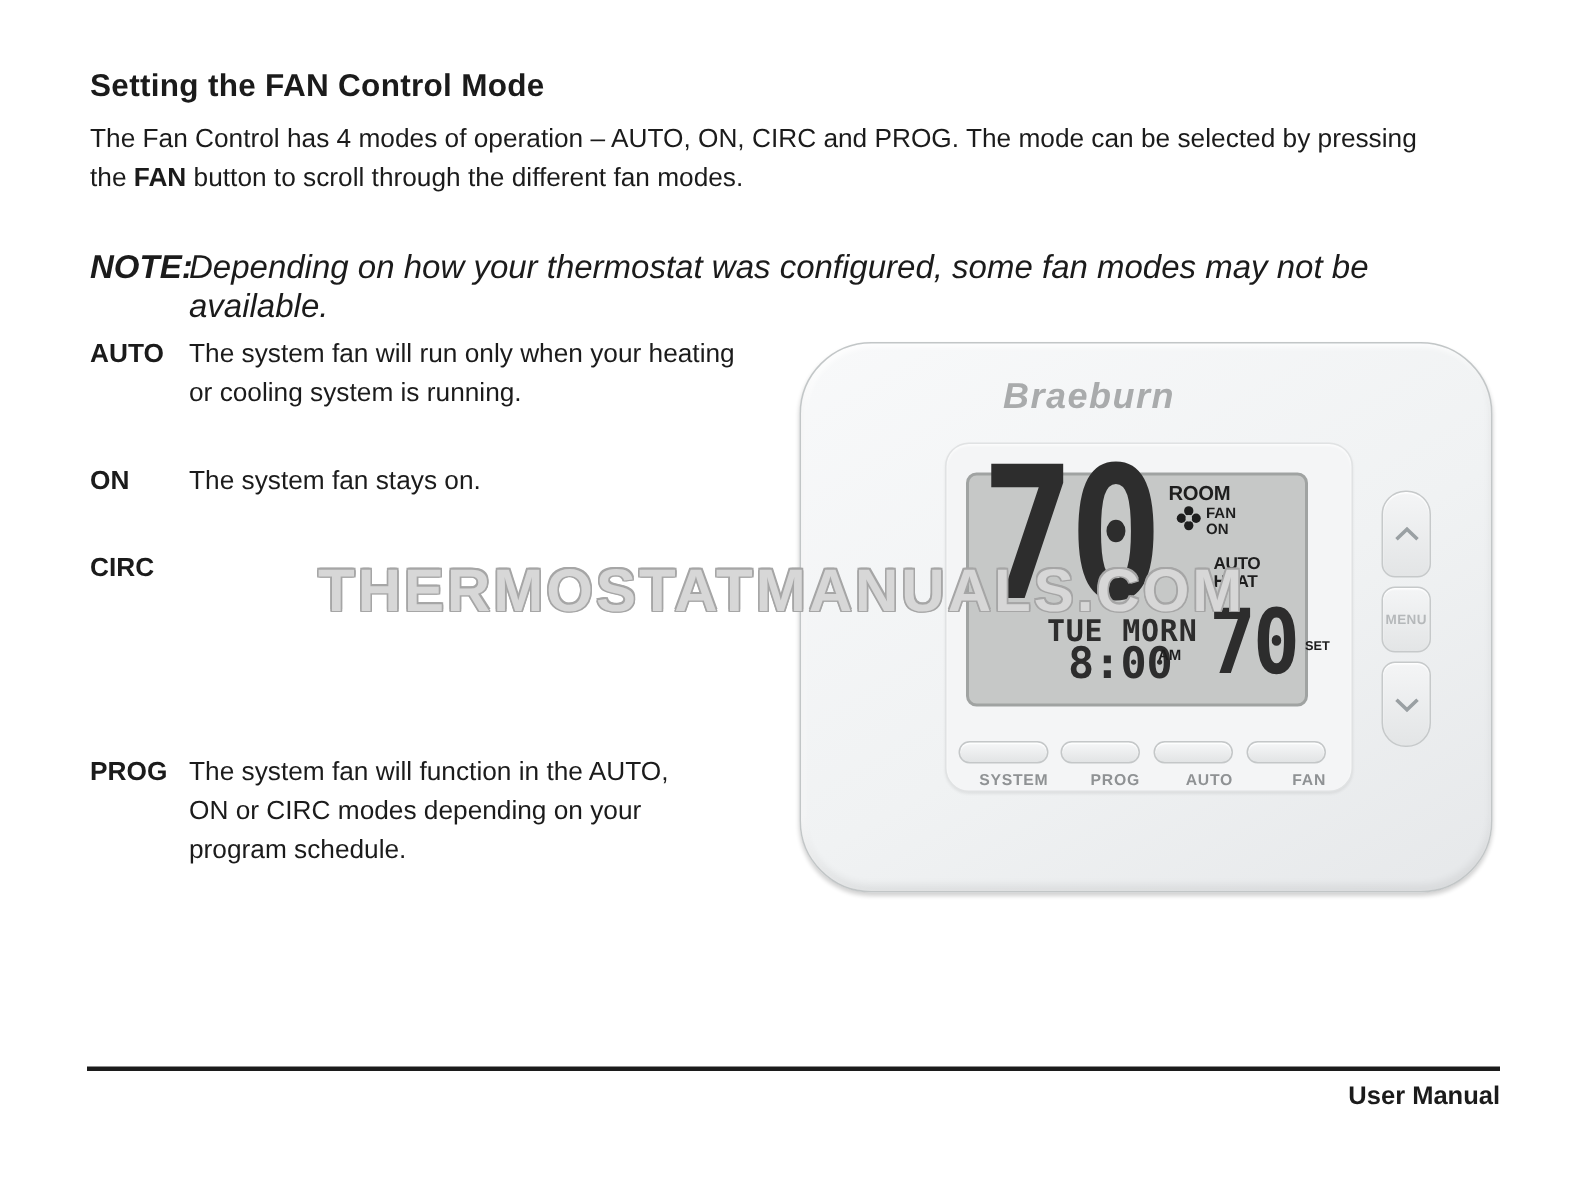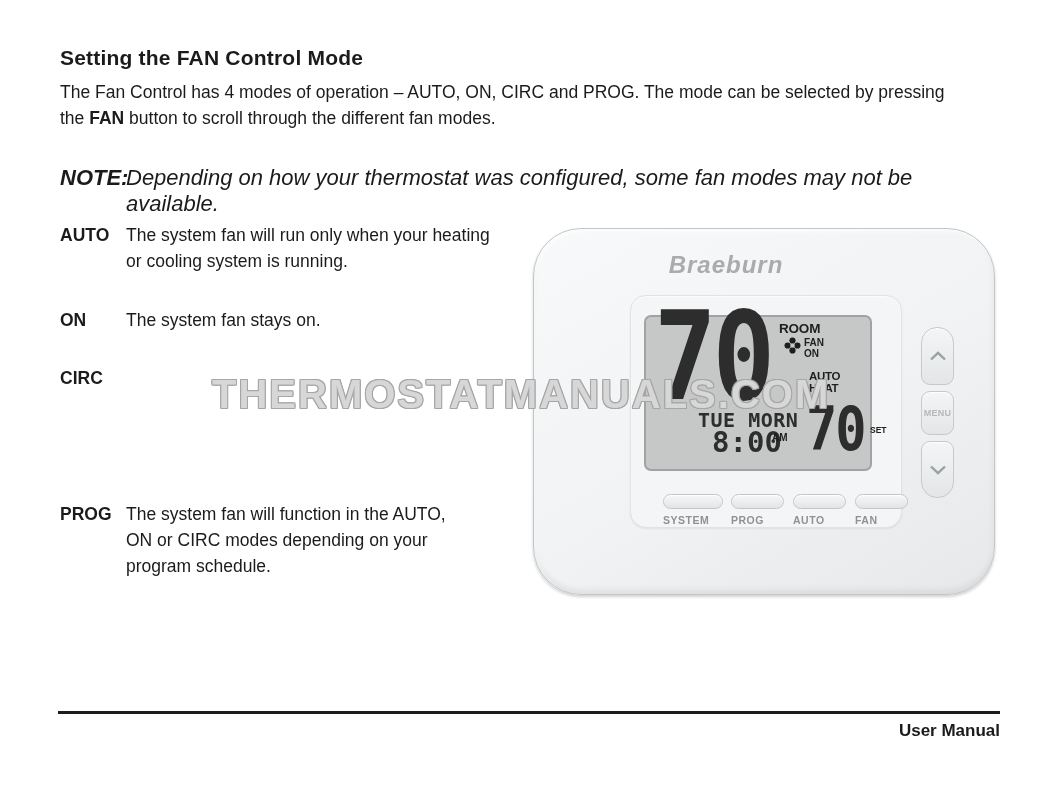--- a/index.html
+++ b/index.html
@@ -45,21 +45,21 @@
   .set-label { position:absolute; left:224px; top:108px; font-size:8.5px; font-weight:bold; }
 
   .side-col { position:absolute; left:387px; top:98px; width:33px; }
   .sbtn { width:33px; background:linear-gradient(#f4f5f6,#e3e5e6); border:1px solid #c6c9ca;
     box-shadow: inset 0 1px 1px #ffffff; display:flex; align-items:center; justify-content:center; }
   .sbtn.up { height:58px; border-radius:16px 16px 9px 9px; margin-bottom:6px; }
   .sbtn.menu { height:44px; border-radius:9px; margin-bottom:6px;
     font-size:9px; font-weight:bold; color:#b5b8ba; letter-spacing:0.3px; }
   .sbtn.down { height:57px; border-radius:9px 9px 16px 16px; }
 
-  .bb { position:absolute; text-align:left;margin-left:24px; }
+  .bb { position:absolute; text-align:right; }
   .pill { height:15px; border-radius:8px; background:linear-gradient(#f6f7f8,#e2e4e5);
     border:1px solid #c4c7c8; box-shadow: inset 0 1px 1px #ffffff; }
   .bb .blabel { margin-top:5px; font-size:10.5px; font-weight:bold; color:#8f9294; letter-spacing:0.5px; }
   .bb1 { left:105px; top:265px; width:60px; }
   .bb2 { left:173px; top:265px; width:53px; }
   .bb3 { left:235px; top:265px; width:53px; }
   .bb4 { left:297px; top:265px; width:53px; }
 
   .watermark { position:absolute; left:212px; top:372px; z-index:10; pointer-events:none;
     font-size:40px; font-weight:bold; letter-spacing:2px; color:rgba(255,255,255,0.55);

